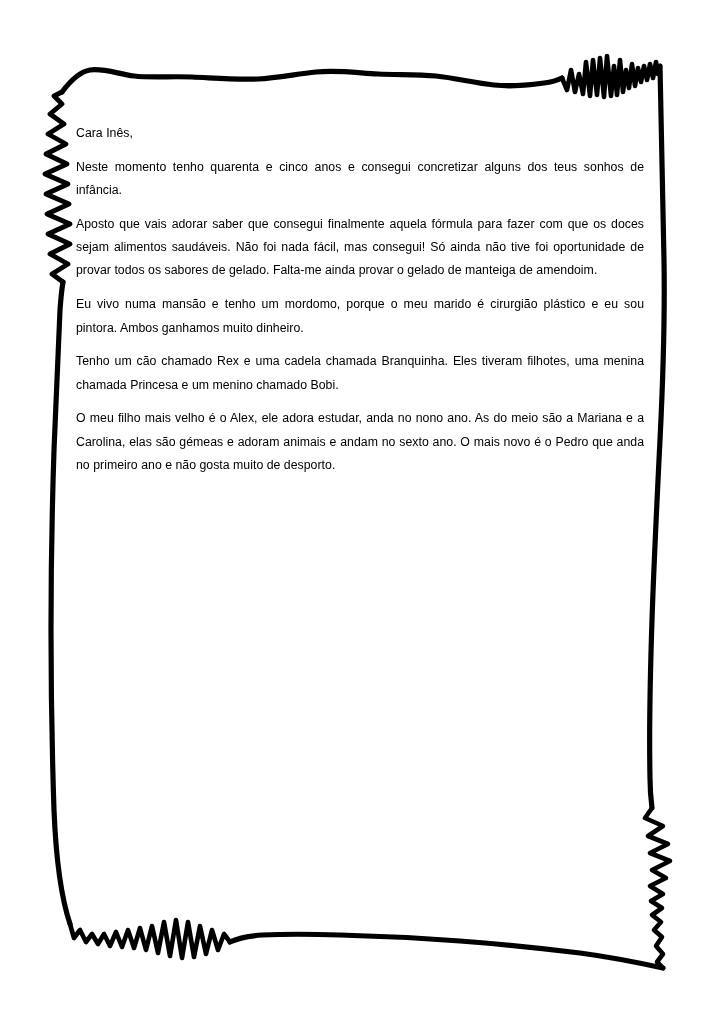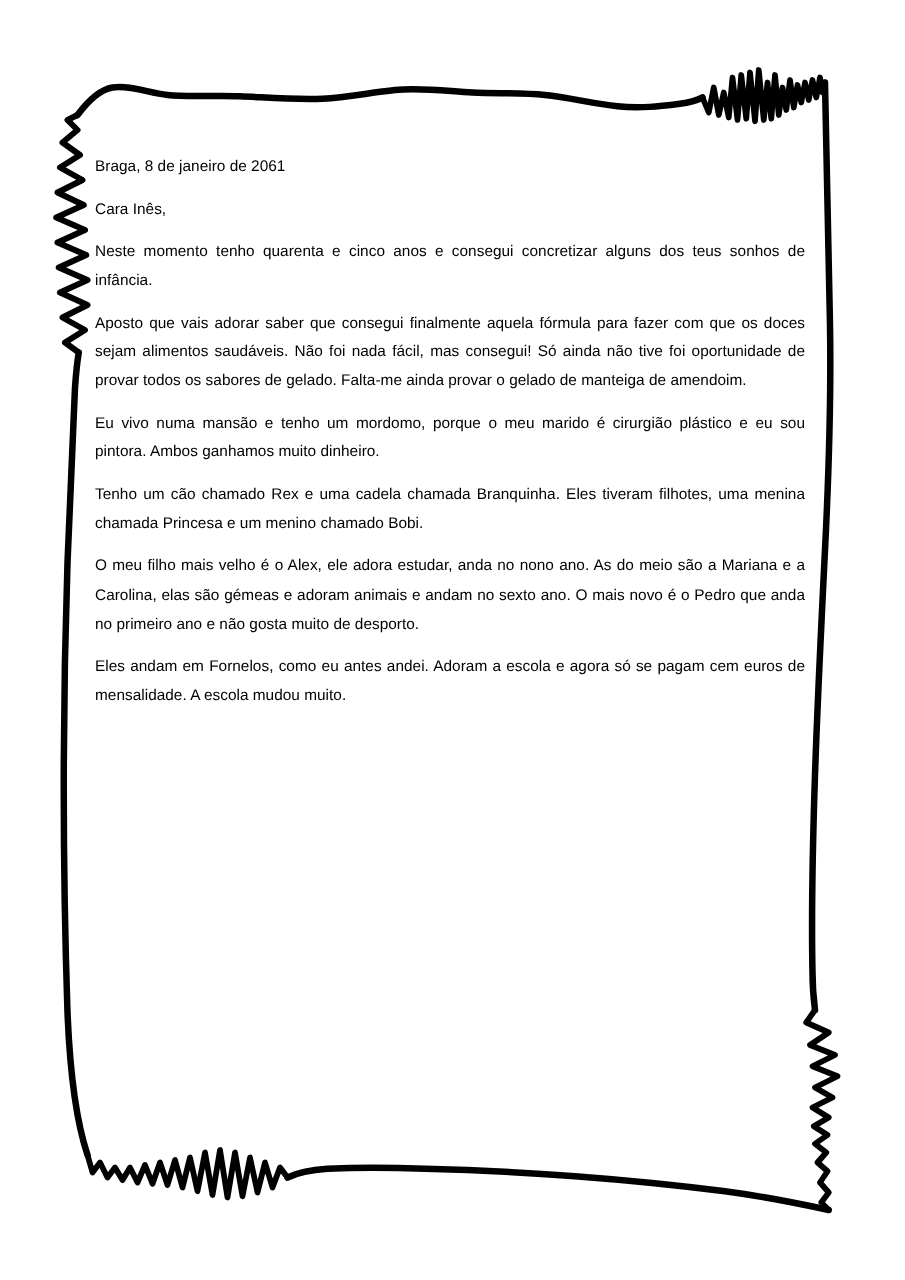--- a/index.html
+++ b/index.html
@@ -142,35 +142,33 @@
         L 46,154 L 66,144 L 48,134
         L 64,124 L 50,114 L 62,104
         L 54,96 L 62,92
       "></path>
 
     </g>
   </svg>
 
   <div id="letter-body">
 
-    <p class="para nojustify">Braga, 8 de janeiro de 2061</p>
 
     <p class="para nojustify">Cara Inês,</p>
 
     <p class="para">Neste momento tenho quarenta e cinco anos e consegui concretizar alguns dos teus sonhos de infância.</p>
 
     <p class="para">Aposto que vais adorar saber que consegui finalmente aquela fórmula para fazer com que os doces sejam alimentos saudáveis. Não foi nada fácil, mas consegui! Só ainda não tive foi oportunidade de provar todos os sabores de gelado. Falta-me ainda provar o gelado de manteiga de amendoim.</p>
 
 
     <p class="para">Eu vivo numa mansão e tenho um mordomo, porque o meu marido é cirurgião plástico e eu sou pintora. Ambos ganhamos muito dinheiro.</p>
 
 
     <p class="para">Tenho um cão chamado Rex e uma cadela chamada Branquinha. Eles tiveram filhotes, uma menina chamada Princesa e um menino chamado Bobi.</p>
 
 
     <p class="para">O meu filho mais velho é o Alex, ele adora estudar, anda no nono ano. As do meio são a Mariana e a Carolina, elas são gémeas e adoram animais e andam no sexto ano. O mais novo é o Pedro que anda no primeiro ano e não gosta muito de desporto.</p>
 
-    <p class="para">Eles andam em Fornelos, como eu antes andei. Adoram a escola e agora só se pagam cem euros de mensalidade. A escola mudou muito.</p>
 
 
   </div>
 
 </div>
 
 </body></html>

